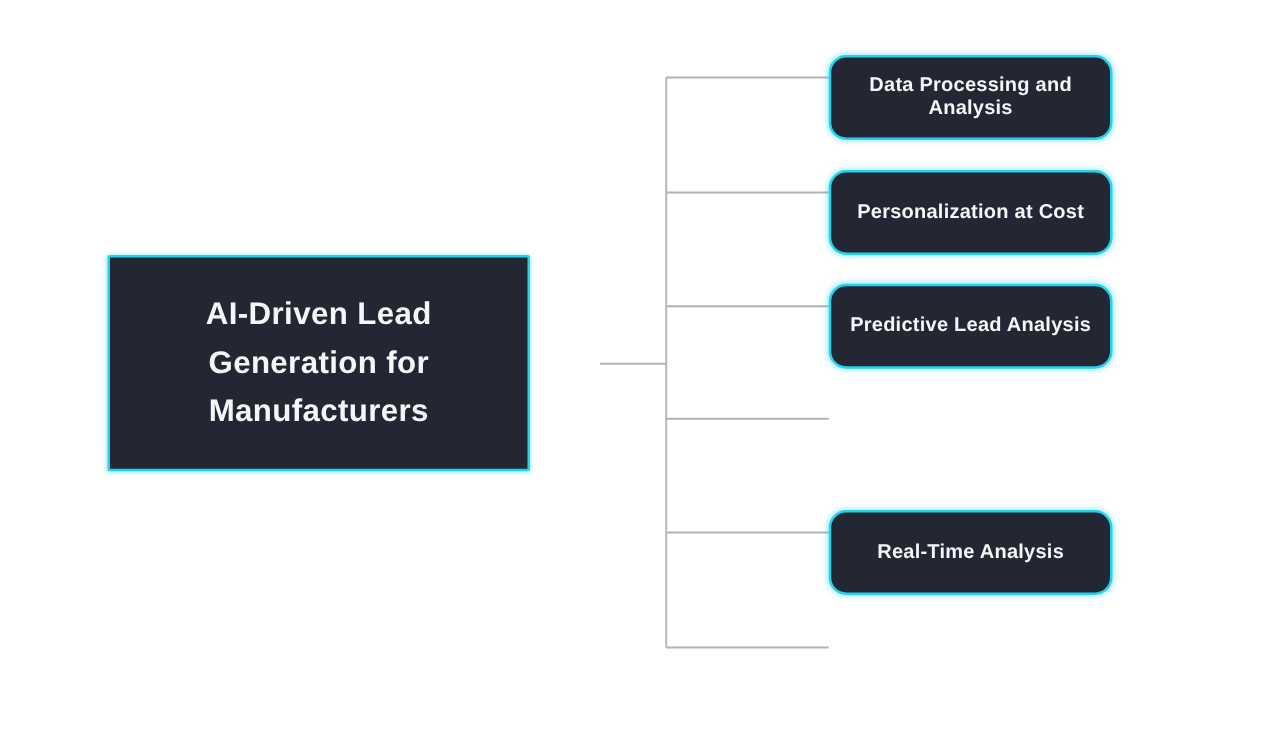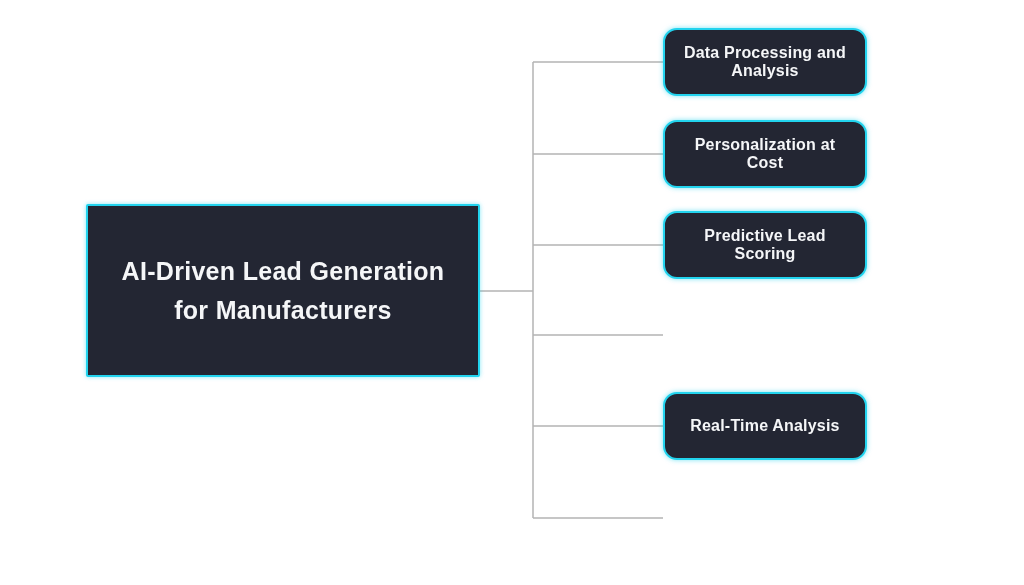--- a/index.html
+++ b/index.html
@@ -24,51 +24,52 @@
   svg.connectors{
     position:absolute;left:0;top:0;width:1024px;height:585px;
   }
   svg.connectors line{
     stroke:var(--connector);
     stroke-width:1.5;
   }
   .root-node{
     position:absolute;
     left:86px;top:204px;
-    width:394px;height:173px;
+    width:338px;height:173px;
     background:var(--node-bg);
     border:2px solid var(--accent);
     border-radius:2px;
     box-shadow:0 0 4px rgba(34,211,238,.55);
     display:flex;align-items:center;justify-content:center;
     text-align:center;
     color:var(--text);
     font-size:25px;
     font-weight:600;
     line-height:1.55;
     letter-spacing:.3px;
     padding:0 33px;
     cursor:default;
   }
   .child-node{
     position:absolute;
     left:663px;
-    width:204px;height:68px;
+    width:227px;height:68px;
     background:var(--node-bg);
     border:2px solid var(--accent);
     border-radius:14px;
     box-shadow:0 0 5px rgba(34,211,238,.6);
     display:flex;align-items:center;justify-content:center;
     text-align:center;
     color:var(--text);
     font-size:16px;
     font-weight:600;
     letter-spacing:.2px;
     padding:0 10px;
     cursor:default;
+    margin-top:16px;
   }
   .child-node:nth-of-type(1){top:28px;}
 </style>
 </head>
 <body>
 
 <div class="canvas">
 
   <svg class="connectors" aria-hidden="true">
 
@@ -88,19 +89,19 @@
     <span>AI-Driven Lead Generation for Manufacturers</span>
   </div>
 
   <div class="child-node" style="top:28px">
     <span>Data Processing and Analysis</span>
   </div>
   <div class="child-node" style="top:120px">
     <span>Personalization at Cost</span>
   </div>
   <div class="child-node" style="top:211px">
-    <span>Predictive Lead Scoring</span>
+    <span>Predictive Lead Analysis</span>
   </div>
   <div class="child-node" style="top:392px">
     <span>Real-Time Analysis</span>
   </div>
 
 </div>
 
 </body></html>

